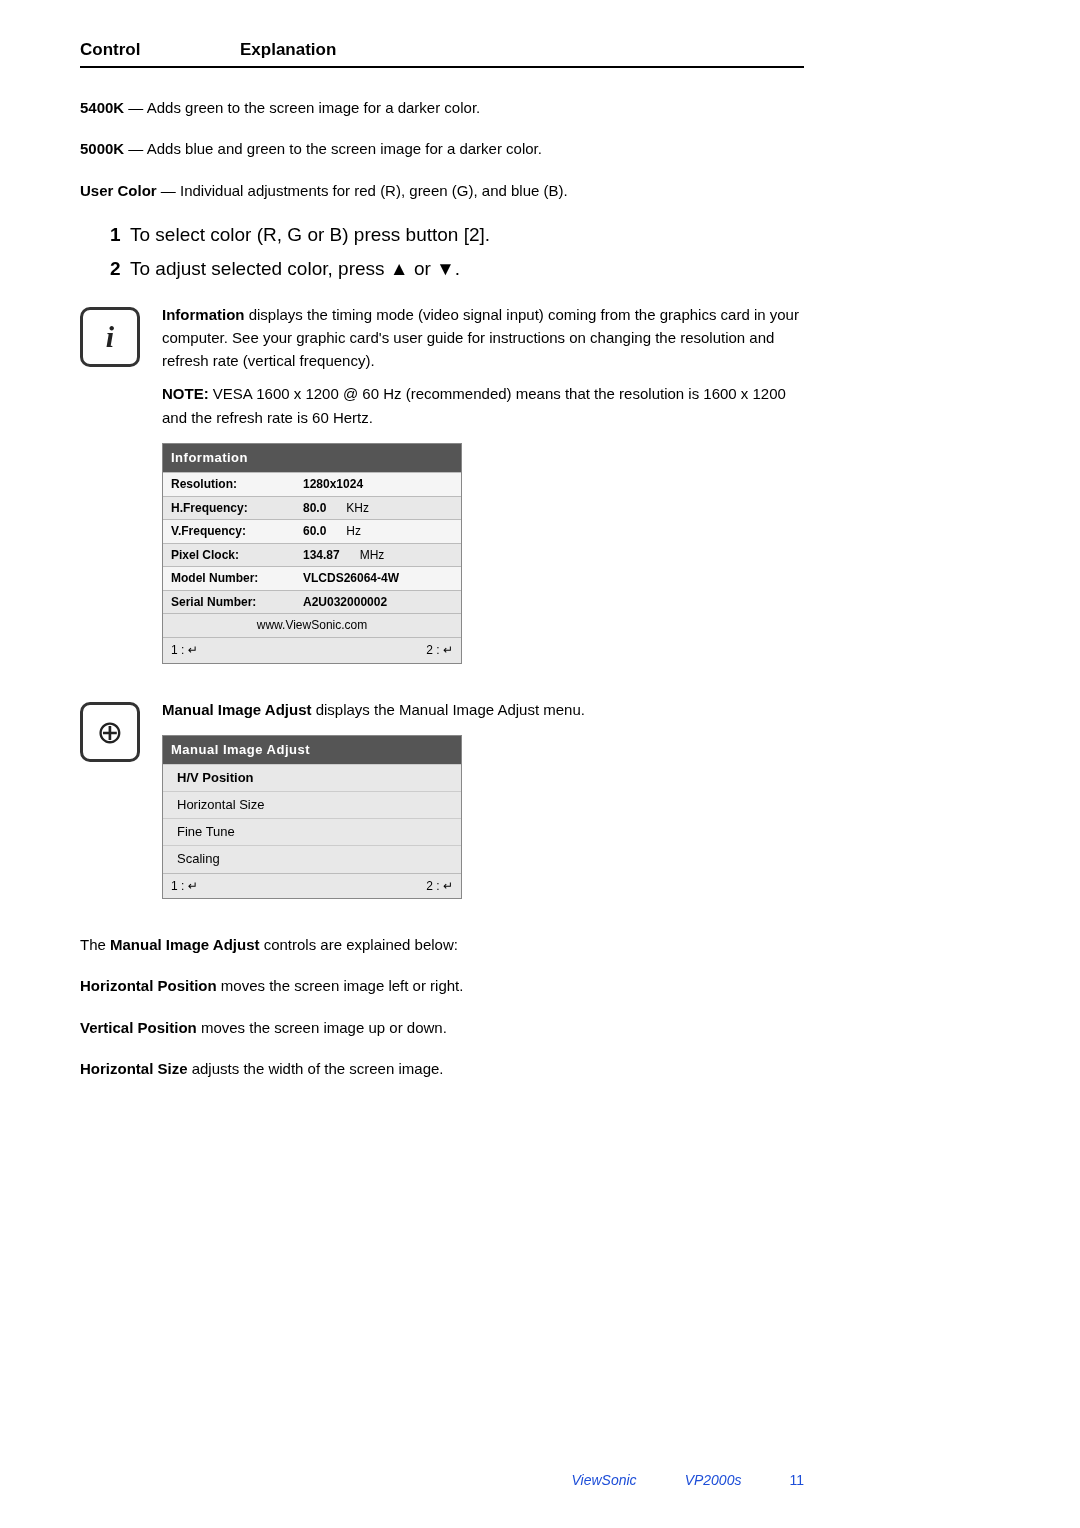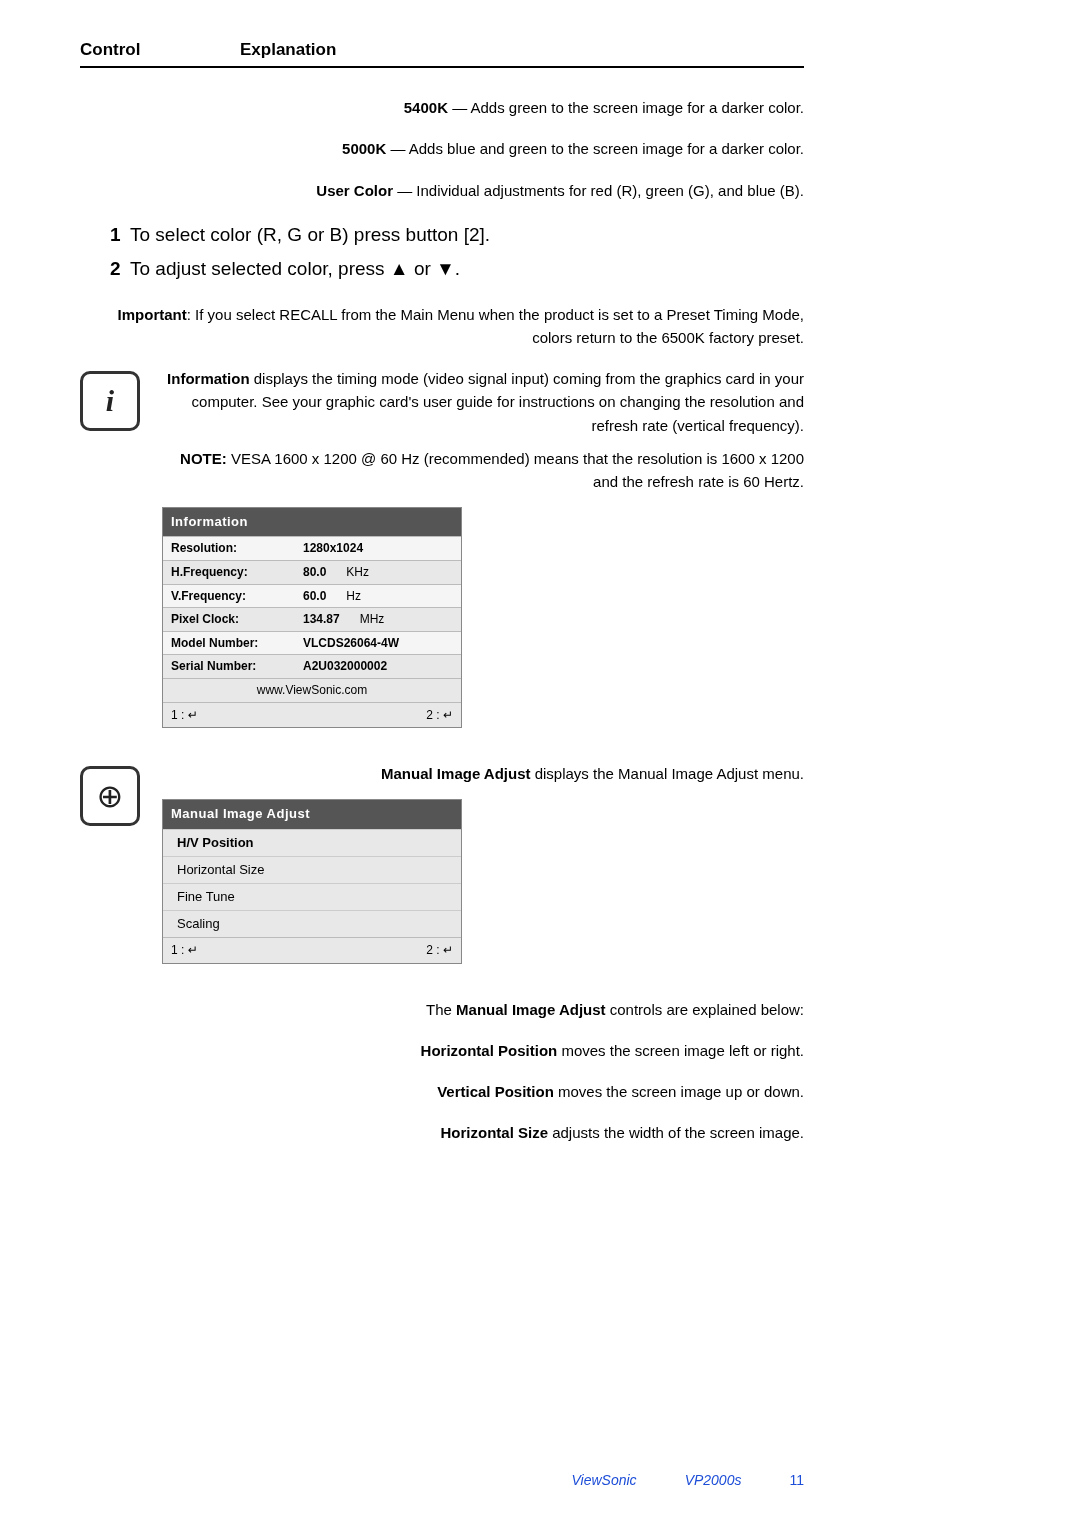--- a/index.html
+++ b/index.html
@@ -36,21 +36,20 @@
       font-size: 17px;
       font-weight: bold;
     }
     .content-area {
       padding-left: 0;
     }
     .para {
       margin-bottom: 18px;
       line-height: 1.55;
       font-size: 15px;
-      text-align: right;
     }
     .para b, .para strong {
       font-weight: bold;
     }
     .indent-list {
       margin-left: 30px;
       margin-bottom: 18px;
       line-height: 1.6;
     }
     .indent-list li {
@@ -243,23 +242,20 @@
 
     <div class="para">
       <strong>User Color</strong><span> — Individual adjustments for red (R), green (G), and blue (B).</span>
     </div>
 
     <ul class="indent-list">
       <li><span class="num">1</span><span>To select color (R, G or B) press button [2].</span></li>
       <li><span class="num">2</span><span>To adjust selected color, press ▲ or ▼.</span></li>
     </ul>
 
-    <div class="para">
-      <strong>Important</strong><span>: If you select RECALL from the Main Menu when the product is set to a Preset Timing Mode, colors return to the 6500K factory preset.</span>
-    </div>
 
     <div class="icon-row">
       <div class="icon-box">
         <span style="font-style:italic;font-family:serif;font-size:30px;font-weight:bold;">i</span>
       </div>
       <div class="icon-text">
         <div class="para" style="margin-bottom:10px;">
           <strong>Information</strong><span> displays the timing mode (video signal input) coming from the graphics card in your computer. See your graphic card's user guide for instructions on changing the resolution and refresh rate (vertical frequency).</span>
         </div>
         <div class="para" style="margin-bottom:10px;">

